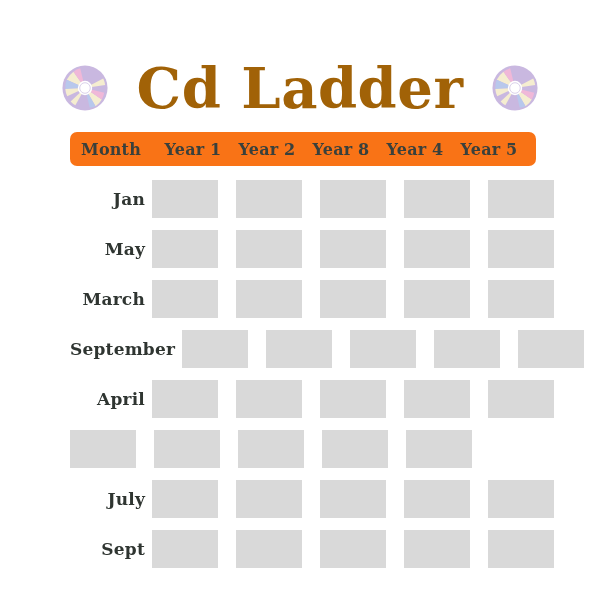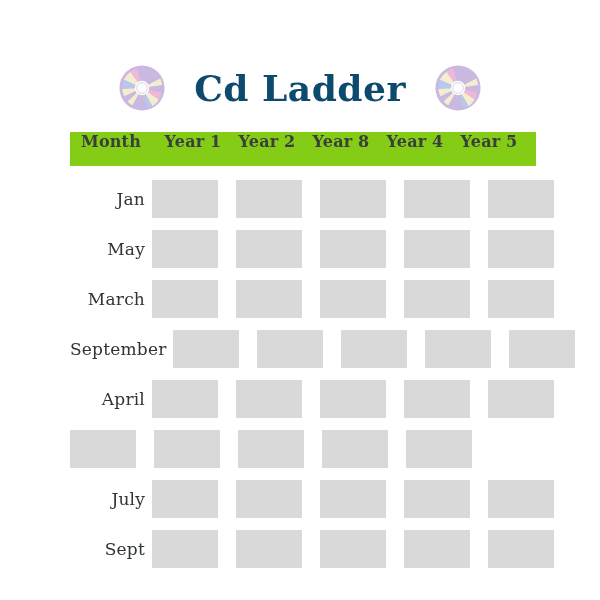--- a/index.html
+++ b/index.html
@@ -32,24 +32,24 @@
     width: 600px;
     height: 72px;
     display: flex;
     align-items: center;
     justify-content: center;
     gap: 18px;
   }
 
   .page-title {
     font-family: "DejaVu Serif", "Liberation Serif", serif;
-    font-size: 36px;
+    font-size: 56px;
     line-height: 1;
     font-weight: 700;
-    color: #0c4a6e;
+    color: #a16207;
     letter-spacing: 0.5px;
     white-space: nowrap;
     padding: 0 10px;
   }
 
   
   .cd-icon {
     width: 48px;
     height: 48px;
     flex: 0 0 48px;
@@ -59,22 +59,24 @@
   
   .table-wrap {
     position: absolute;
     left: 70px;
     top: 132px;
     width: 466px;
   }
 
   .head-row {
     display: flex;
+    align-items: center;
     height: 34px;
-    background: #84cc16;
+    background: #f97316;
+    border-radius: 7px;
   }
 
   .head-cell {
     font-family: "DejaVu Serif", "Liberation Serif", serif;
     font-size: 16px;
     font-weight: 700;
     color: #39403c;
     text-align: center;
     letter-spacing: 0.2px;
     white-space: nowrap;
@@ -107,21 +109,21 @@
     height: 38px;
     margin-bottom: 12px;
   }
 
   .month-label {
     flex: 0 0 75px;
     text-align: right;
     padding-right: 7px;
     font-family: "DejaVu Serif", "Liberation Serif", serif;
     font-size: 17px;
-    font-weight: 400;
+    font-weight: 700;
     color: #2f3531;
     letter-spacing: 0.2px;
     white-space: nowrap;
   }
 
   .row-cells {
     display: flex;
     gap: 18px;
   }
 

